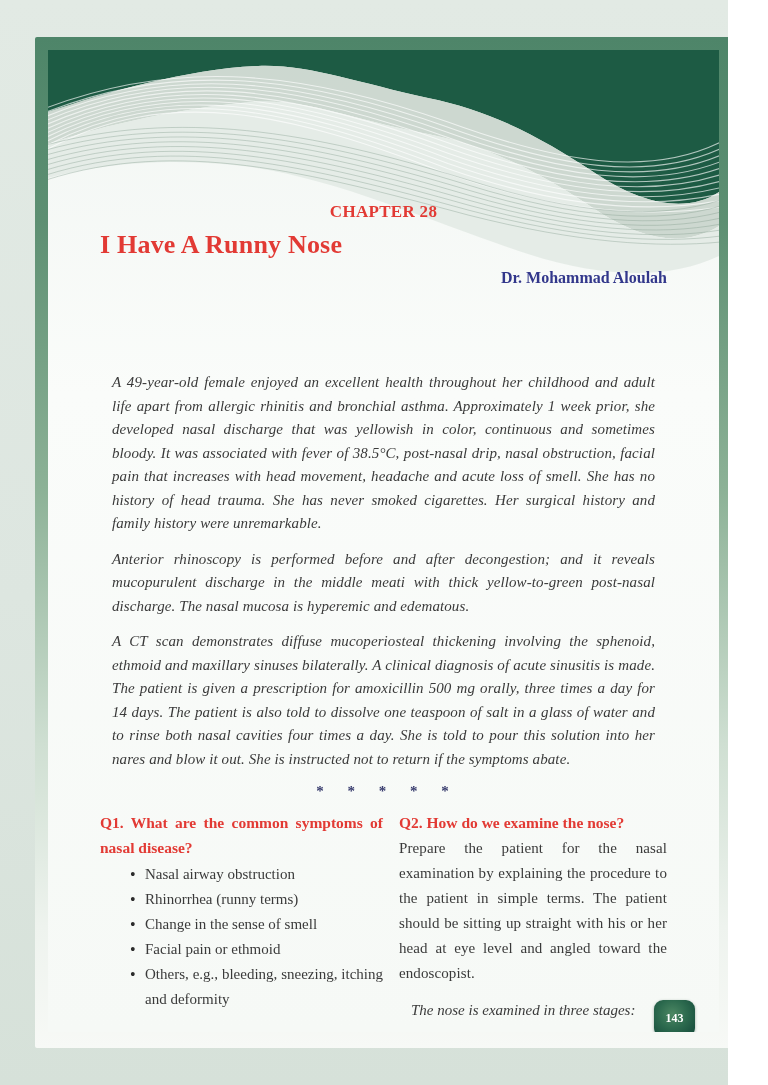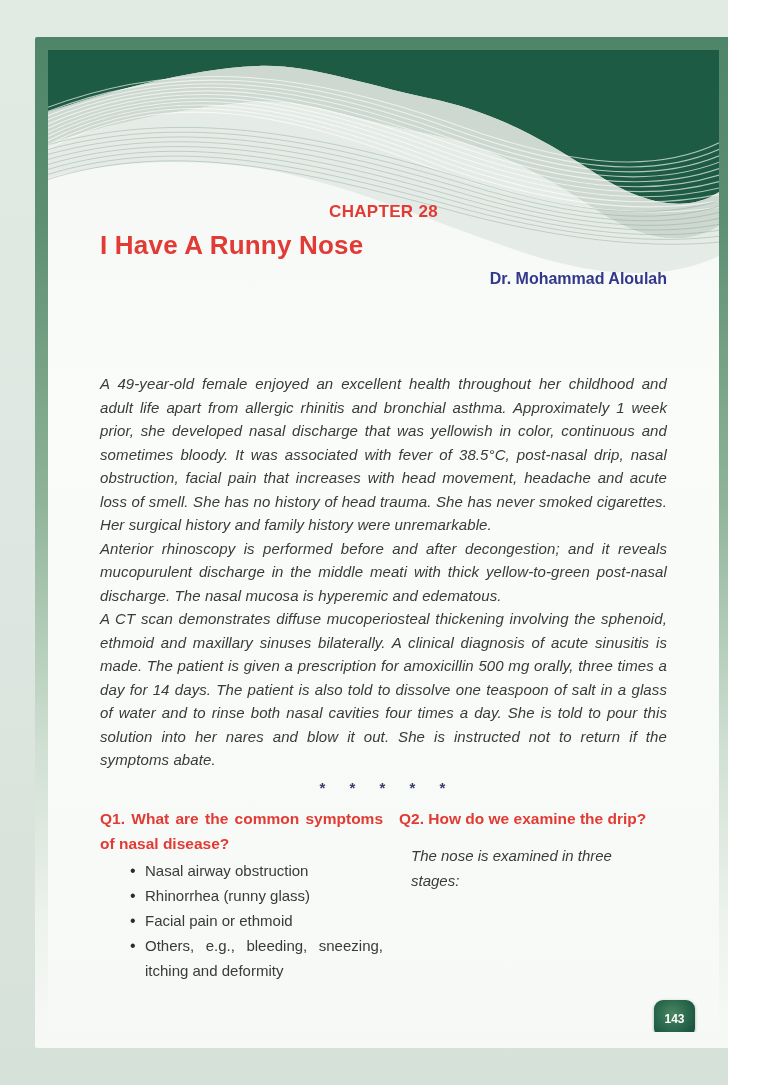--- a/index.html
+++ b/index.html
@@ -1,20 +1,20 @@
 <!DOCTYPE html>
 <html><head>
 <meta charset="utf-8">
 <style>
   html,body{margin:0;padding:0;}
   .screen{
     position:relative;
     width:728px;height:1085px;
     background:linear-gradient(180deg,#e2eae4 0%,#dde6e0 55%,#d6e1d9 100%);
-    font-family:Liberation Sans, sans-serif;
+    font-family:Liberation Serif, serif;
     overflow:hidden;
   }
   .frame{
     position:absolute;left:35px;top:37px;width:697px;height:1011px;
     background:linear-gradient(180deg,#4e8569 0%,#5d8f72 18%,#8db297 45%,#cfdfd2 70%,#eef3ee 88%,#f7f9f6 100%);
     border-radius:2px;
   }
   .page{
     position:absolute;left:13px;top:13px;right:13px;bottom:16px;
     background:linear-gradient(180deg,#f2f6f3 0%,#fafcfa 35%,#f6f9f6 100%);
@@ -25,21 +25,21 @@
   .chapter-label{
     text-align:center;color:#e23a34;font-weight:bold;font-size:17px;margin:0 0 8px 0;letter-spacing:.3px;
   }
   .chapter-title{
     text-align:left;color:#e23a34;font-weight:bold;font-size:26px;margin:0 0 9px 0;letter-spacing:.2px;
   }
   .author{
     text-align:right;color:#32378b;font-weight:bold;font-size:16px;margin:0 0 84px 0;
   }
   .case-text p{
-    margin:0;font-style:italic;color:#3a3a3a;font-size:15px;line-height:23.5px;
+    margin:12px;font-style:italic;color:#3a3a3a;font-size:15px;line-height:23.5px;
     text-align:justify;letter-spacing:.1px;
   }
   .separator{
     text-align:center;color:#383c6e;font-size:15px;font-weight:bold;
     letter-spacing:2px;word-spacing:16px;margin:7px 0 10px 0;
   }
   .qa{display:grid;grid-template-columns:283px 1fr;column-gap:18px;gap:16px;}
   .qa-heading{
     color:#e23a34;font-weight:bold;font-size:15.5px;line-height:25px;margin:0 0 0 0;text-align:justify;
   }
@@ -113,27 +113,29 @@
           <p>A CT scan demonstrates diffuse mucoperiosteal thickening involving the sphenoid, ethmoid and maxillary sinuses bilaterally. A clinical diagnosis of acute sinusitis is made. The patient is given a prescription for amoxicillin 500 mg orally, three times a day for 14 days. The patient is also told to dissolve one teaspoon of salt in a glass of water and to rinse both nasal cavities four times a day. She is told to pour this solution into her nares and blow it out. She is instructed not to return if the symptoms abate.</p>
         </div>
 
         <div class="separator">* * * * *</div>
 
         <div class="qa">
           <div class="qa-col">
             <p class="qa-heading">Q1. What are the common symptoms of nasal disease?</p>
             <ul class="qa-bullets">
               <li>Nasal airway obstruction</li>
-              <li>Rhinorrhea (runny glass)</li>
+              <li>Rhinorrhea (runny terms)</li>
+              <li>Change in the sense of smell</li>
               <li>Facial pain or ethmoid</li>
               <li>Others, e.g., bleeding, sneezing, itching and deformity</li>
             </ul>
           </div>
           <div class="qa-col">
-            <p class="qa-heading">Q2. How do we examine the drip?</p>
+            <p class="qa-heading">Q2. How do we examine the nose?</p>
+            <p class="qa-body">Prepare the patient for the nasal examination by explaining the procedure to the patient in simple terms. The patient should be sitting up straight with his or her head at eye level and angled toward the endoscopist.</p>
             <p class="qa-note">The nose is examined in three stages:</p>
           </div>
         </div>
       </div>
 
       <div class="page-badge">143</div>
     </div>
   </div>
 </div>
 

